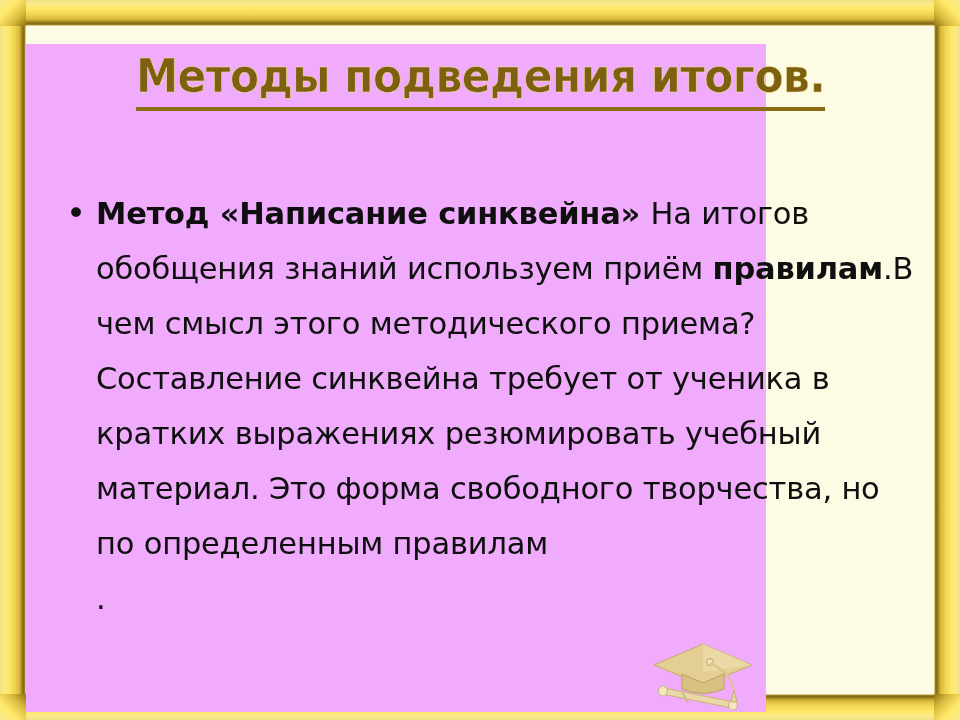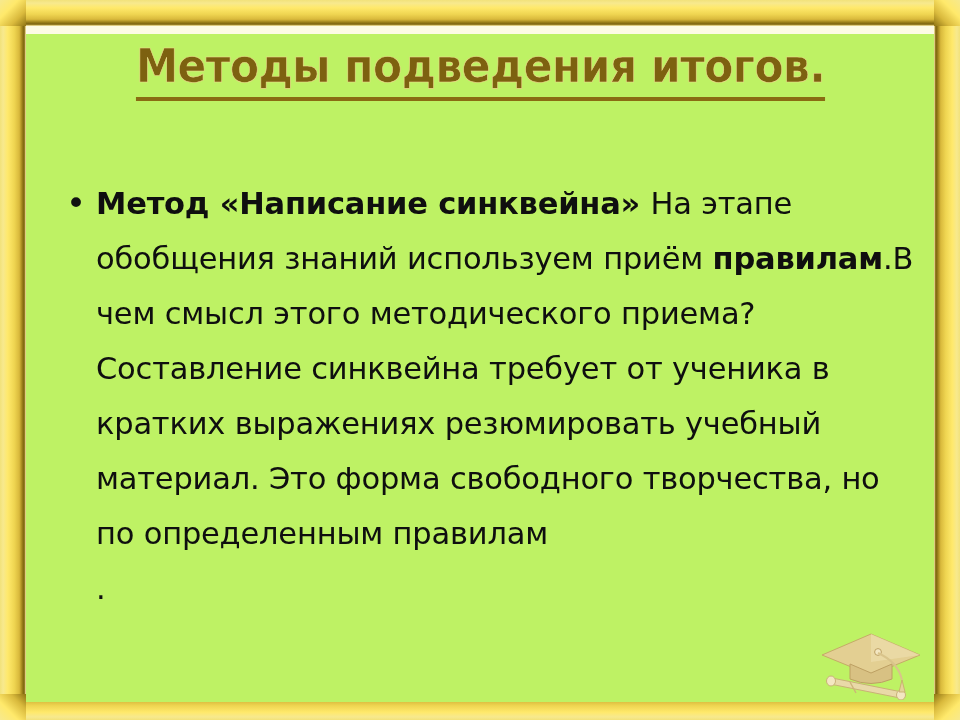--- a/index.html
+++ b/index.html
@@ -73,24 +73,24 @@
     background: linear-gradient(225deg, #f7e98e 0%, #ffe96b 35%, #d9b93c 70%, #8f7413 100%); }
   .corner-bl { bottom: 0; left: 0;
     background: linear-gradient(45deg, #f7e98e 0%, #ffe96b 35%, #d9b93c 70%, #8f7413 100%); }
   .corner-br { bottom: 0; right: 0;
     background: linear-gradient(315deg, #f7e98e 0%, #ffe96b 35%, #d9b93c 70%, #8f7413 100%); }
 
   
   .canvas {
     position: absolute;
     left: 26px;
-    top: 34px;
-    width: 908px;
+    top: 44px;
+    width: 740px;
     height: 668px;
-    background: #bef264;
+    background: #f0abfc;
   }
 
   
   .title-wrap {
     position: absolute;
     left: 0;
     top: 8px;
     width: 908px;
     text-align: center;
   }
@@ -180,21 +180,21 @@
   <div class="canvas">
 
     <div class="title-wrap">
       <span class="title">Методы подведения итогов.</span>
     </div>
 
     <div class="body-block">
       <div class="bullet-row">
         <span class="bullet-mark">•</span>
         <div class="bullet-text">
-          <span class="lead">Метод «Написание  синквейна» </span><span>На этапе обобщения знаний используем приём </span><span class="strongword">правилам</span><span>.В чем смысл этого методического приема? Составление синквейна требует от ученика в кратких выражениях резюмировать учебный материал. Это форма свободного творчества, но по определенным правилам</span>
+          <span class="lead">Метод «Написание  синквейна» </span><span>На итогов обобщения знаний используем приём </span><span class="strongword">правилам</span><span>.В чем смысл этого методического приема? Составление синквейна требует от ученика в кратких выражениях резюмировать учебный материал. Это форма свободного творчества, но по определенным правилам</span>
         </div>
       </div>
       <div class="tail-dot">.</div>
     </div>
 
     <div class="grad-cap">
       <svg viewBox="0 0 110 78" width="110" height="78" aria-hidden="true">
 
         <g>
           <path d="M16 56 L86 70 L84 76 L14 62 Z" fill="#e9d9a8" stroke="#c9b277" stroke-width="1"></path>

